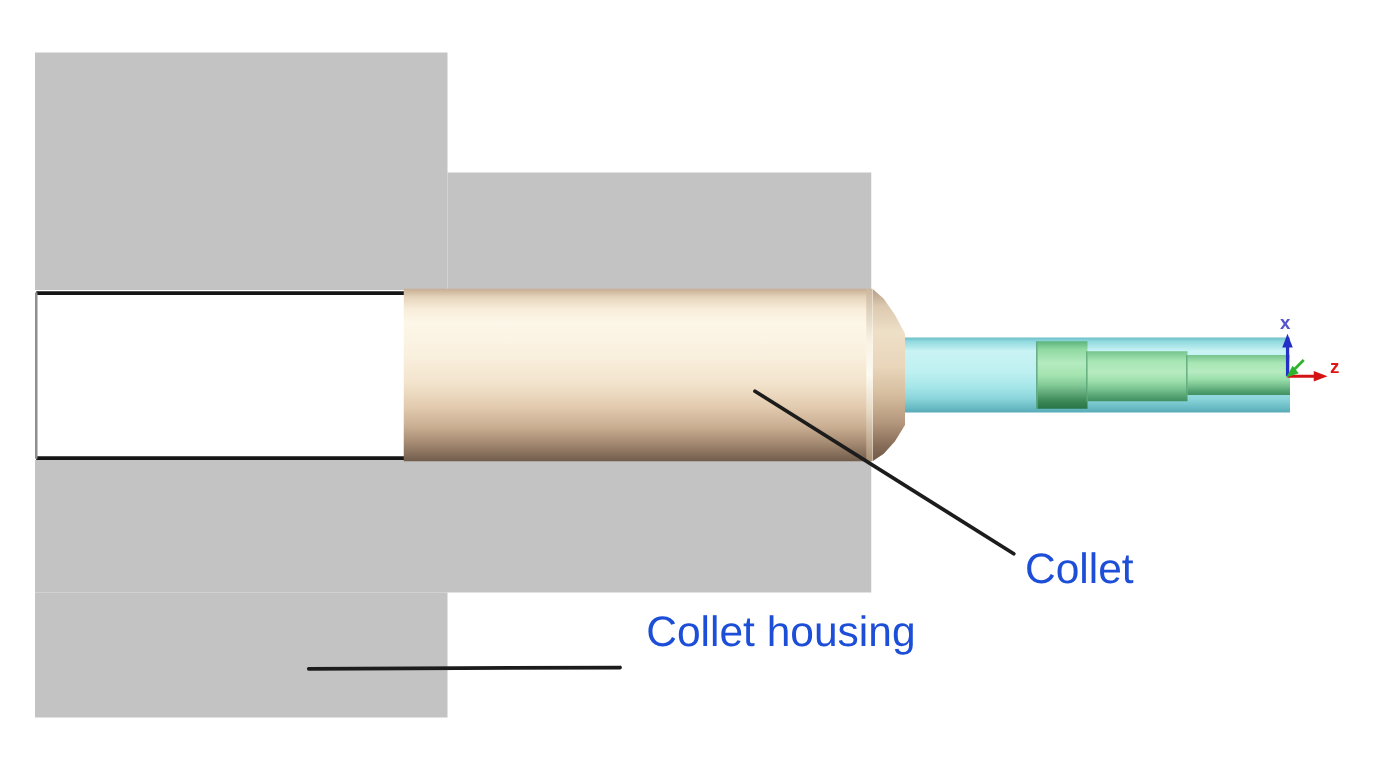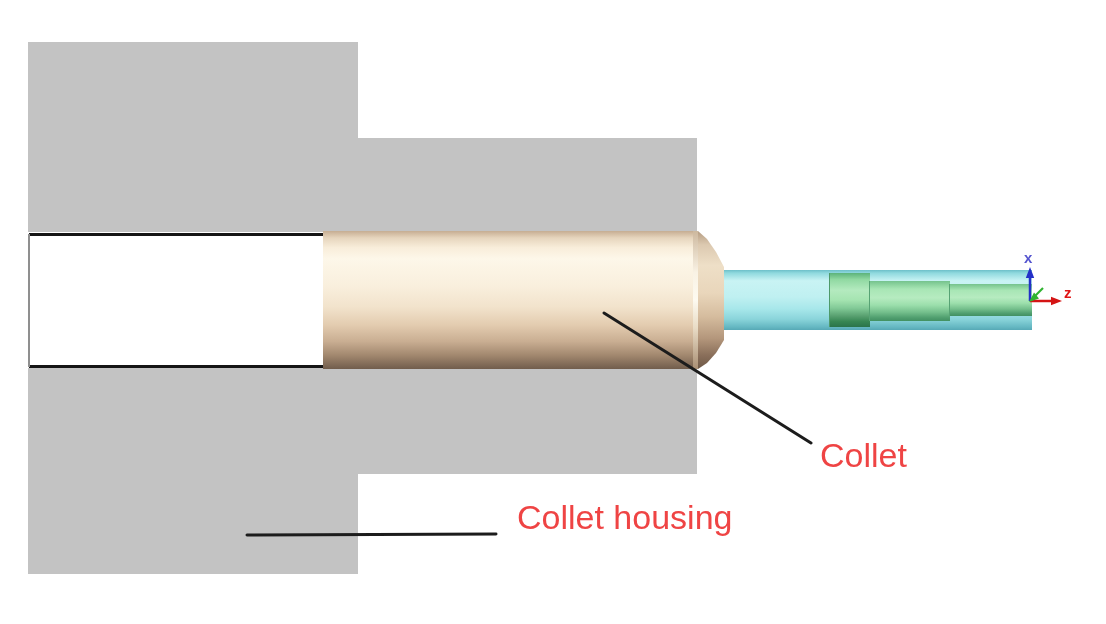--- a/index.html
+++ b/index.html
@@ -76,24 +76,24 @@
 
   
   #axis-triad{left:1000px;top:230px;width:106px;height:90px;z-index:7;}
   #axis-triad text{font-family:"Liberation Sans",sans-serif;font-weight:bold;}
 
   
   #leader-overlay{left:0;top:0;width:1106px;height:624px;z-index:8;pointer-events:none;}
 
   
   .callout{
-    color:#ef4444;font-size:34px;line-height:1.1;letter-spacing:0px;z-index:9;white-space:nowrap;
+    color:#1d4ed8;font-size:34px;line-height:1.1;letter-spacing:0px;z-index:9;white-space:nowrap;
   }
   #label-collet{left:820px;top:437px;}
-  #label-collet-housing{left:517px;top:499px;}
+  #label-collet-housing{left:517px;top:488px;}
 </style>
 </head>
 <body>
 
 <div id="stage">
 
   <div class="abs housing" id="housing-top-a"></div>
   <div class="abs housing" id="housing-top-b"></div>
   <div class="abs housing" id="housing-bot-a"></div>
   <div class="abs housing" id="housing-bot-b"></div>

